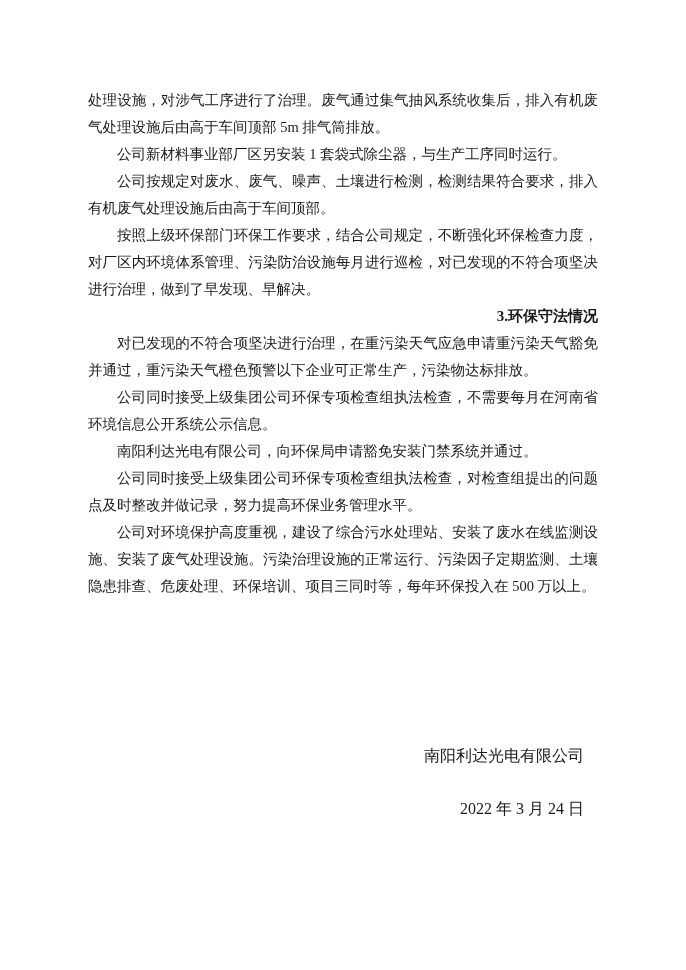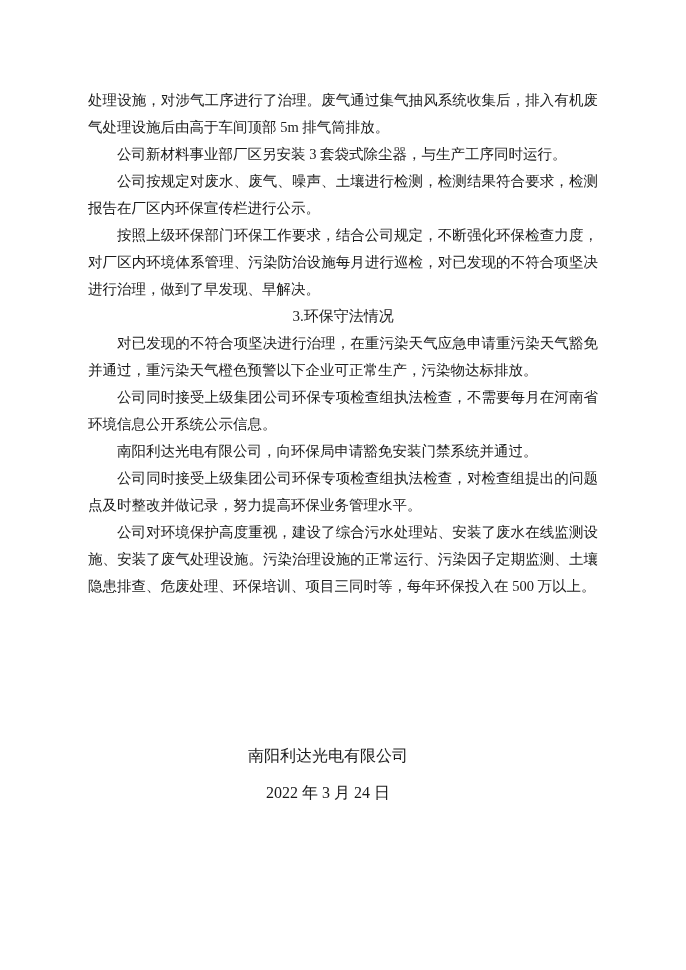--- a/index.html
+++ b/index.html
@@ -30,52 +30,52 @@
     text-justify: inter-ideograph;
     letter-spacing: 0;
   }
   .content p.indented {
     text-indent: 2em;
   }
   .content p.continuation {
     text-indent: 0;
   }
   .content p.heading {
-    font-weight: normal;
+    font-weight: bold;
     font-size: 15px;
     text-indent: 0;
-    text-align: center;
+    text-align: right;
   }
   .signature-block {
     position: absolute;
-    left: 88px;
+    left: 104px;
     top: 742px;
     width: 510px;
-    text-align: center;
+    text-align: right;
   }
   .signature-line {
     padding-right: 30px;
     font-size: 16px;
     line-height: 27px;
   }
   .date-line {
-    margin-top: 10px;
+    margin-top: 26px;
     padding-right: 30px;
     font-size: 16px;
     line-height: 27px;
   }
 </style>
 </head>
 <body>
 
 <div class="page">
   <div class="content" id="paragraphs">
       <p class="continuation">处理设施，对涉气工序进行了治理。废气通过集气抽风系统收集后，排入有机废气处理设施后由高于车间顶部 5m 排气筒排放。</p>
-      <p class="indented">公司新材料事业部厂区另安装 3 套袋式除尘器，与生产工序同时运行。</p>
-      <p class="indented">公司按规定对废水、废气、噪声、土壤进行检测，检测结果符合要求，检测报告在厂区内环保宣传栏进行公示。</p>
+      <p class="indented">公司新材料事业部厂区另安装 1 套袋式除尘器，与生产工序同时运行。</p>
+      <p class="indented">公司按规定对废水、废气、噪声、土壤进行检测，检测结果符合要求，排入有机废气处理设施后由高于车间顶部。</p>
       <p class="indented">按照上级环保部门环保工作要求，结合公司规定，不断强化环保检查力度，对厂区内环境体系管理、污染防治设施每月进行巡检，对已发现的不符合项坚决进行治理，做到了早发现、早解决。</p>
       <p class="heading">3.环保守法情况</p>
       <p class="indented">对已发现的不符合项坚决进行治理，在重污染天气应急申请重污染天气豁免并通过，重污染天气橙色预警以下企业可正常生产，污染物达标排放。</p>
       <p class="indented">公司同时接受上级集团公司环保专项检查组执法检查，不需要每月在河南省环境信息公开系统公示信息。</p>
       <p class="indented">南阳利达光电有限公司，向环保局申请豁免安装门禁系统并通过。</p>
       <p class="indented">公司同时接受上级集团公司环保专项检查组执法检查，对检查组提出的问题点及时整改并做记录，努力提高环保业务管理水平。</p>
       <p class="indented">公司对环境保护高度重视，建设了综合污水处理站、安装了废水在线监测设施、安装了废气处理设施。污染治理设施的正常运行、污染因子定期监测、土壤隐患排查、危废处理、环保培训、项目三同时等，每年环保投入在 500 万以上。</p>
     </div>
   <div class="signature-block">
     <div class="signature-line">南阳利达光电有限公司</div>

